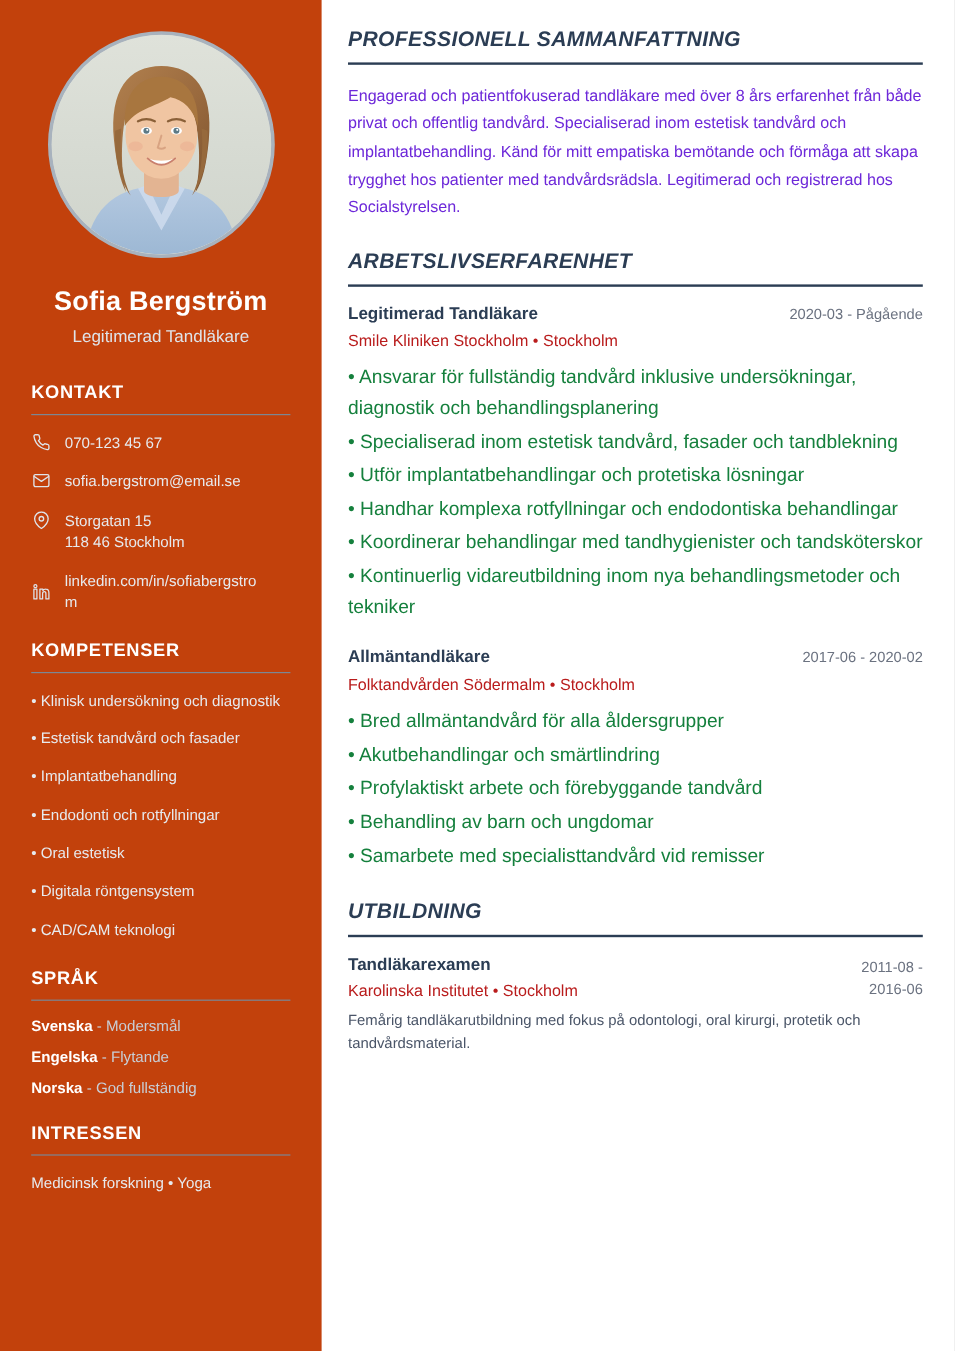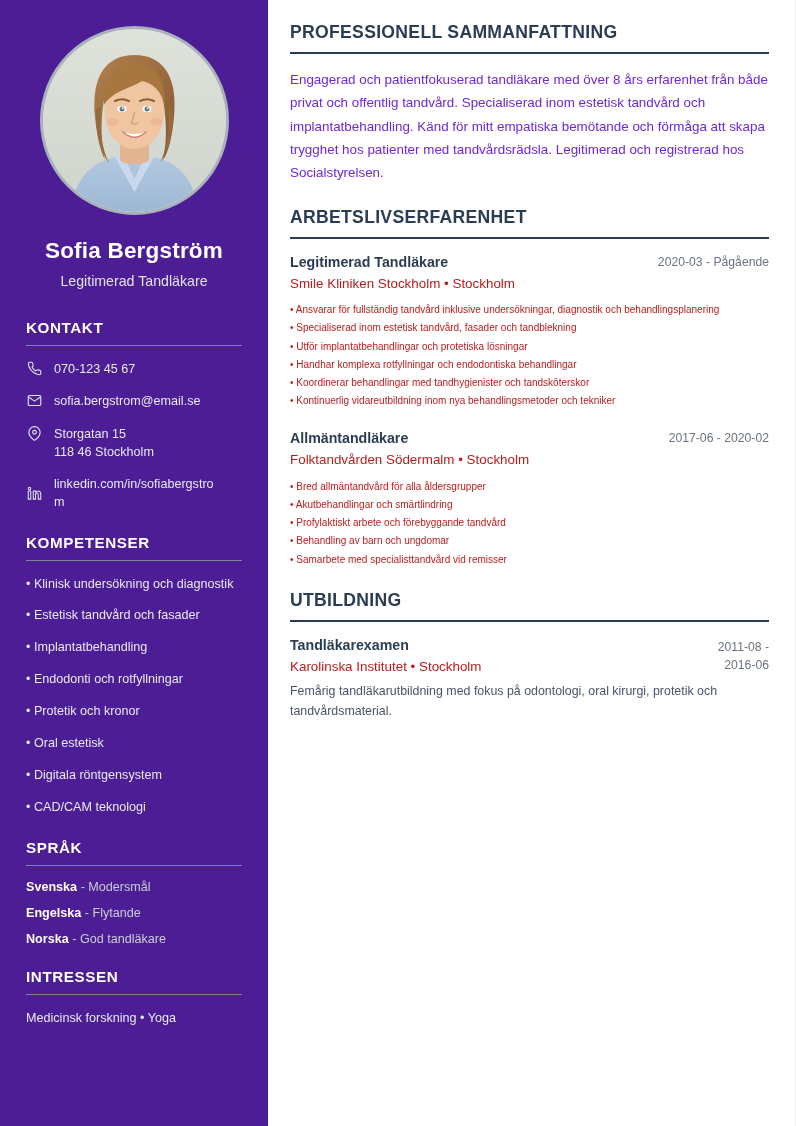--- a/index.html
+++ b/index.html
@@ -19,21 +19,21 @@
     display: flex;
     background: #ffffff;
     box-sizing: border-box;
     border-right: 1px solid #f0f0f0;
   }
 
   
   #sidebar {
     width: 268px;
     min-width: 268px;
-    background: #4c1d95;
+    background: #c2410c;
     color: #ffffff;
     box-sizing: border-box;
     padding: 22px 26px 0 26px;
     overflow: hidden;
     position: relative;
   }
   .photo-wrap {
     display: flex;
     justify-content: center;
     margin-top: 4px;
@@ -140,20 +140,21 @@
     color: #2d3748;
     overflow: hidden;
   }
   .main-section { margin-bottom: 22px; }
   .main-heading {
     font-size: 17.6px;
     font-weight: bold;
     letter-spacing: .3px;
     color: #2b3d54;
     margin: 0 0 9px 0;
+    font-style: italic;
   }
   .main-rule {
     height: 2px;
     background: #2b3d54;
     margin-bottom: 14px;
   }
   .summary-text {
     font-size: 13.4px;
     line-height: 1.74;
     color: #6d28d9;
@@ -191,23 +192,23 @@
   .entry-date.wrap {
     white-space: normal;
     width: 72px;
     min-width: 72px;
     line-height: 1.5;
   }
   .entry-bullets {
     margin-top: 9px;
   }
   .bullet {
-    font-size: 10px;
+    font-size: 16px;
     line-height: 1.62;
-    color: #b91c1c;
+    color: #15803d;
     margin-bottom: 2px;
   }
   .entry-desc {
     font-size: 12.4px;
     line-height: 1.55;
     color: #4a5568;
     margin-top: 6px;
   }
 </style>
 </head>
@@ -333,42 +334,41 @@
     </section>
 
     <section class="side-section">
       <h2 class="side-heading">KOMPETENSER</h2>
       <div class="side-rule"></div>
       <div>
         <div class="skill-item">• Klinisk undersökning och diagnostik</div>
         <div class="skill-item">• Estetisk tandvård och fasader</div>
         <div class="skill-item">• Implantatbehandling</div>
         <div class="skill-item">• Endodonti och rotfyllningar</div>
-        <div class="skill-item">• Protetik och kronor</div>
         <div class="skill-item">• Oral estetisk</div>
         <div class="skill-item">• Digitala röntgensystem</div>
         <div class="skill-item">• CAD/CAM teknologi</div>
       </div>
     </section>
 
     <section class="side-section">
       <h2 class="side-heading">SPRÅK</h2>
       <div class="side-rule"></div>
       <div>
         <div class="lang-item">
           <span class="lang-name">Svenska</span>
           <span class="lang-sep">- Modersmål</span>
         </div>
         <div class="lang-item">
           <span class="lang-name">Engelska</span>
           <span class="lang-sep">- Flytande</span>
         </div>
         <div class="lang-item">
           <span class="lang-name">Norska</span>
-          <span class="lang-sep">- God tandläkare</span>
+          <span class="lang-sep">- God fullständig</span>
         </div>
       </div>
     </section>
 
     <section class="side-section">
       <h2 class="side-heading">INTRESSEN</h2>
       <div class="side-rule"></div>
       <div class="interest-item">Medicinsk forskning • Yoga</div>
     </section>
 

